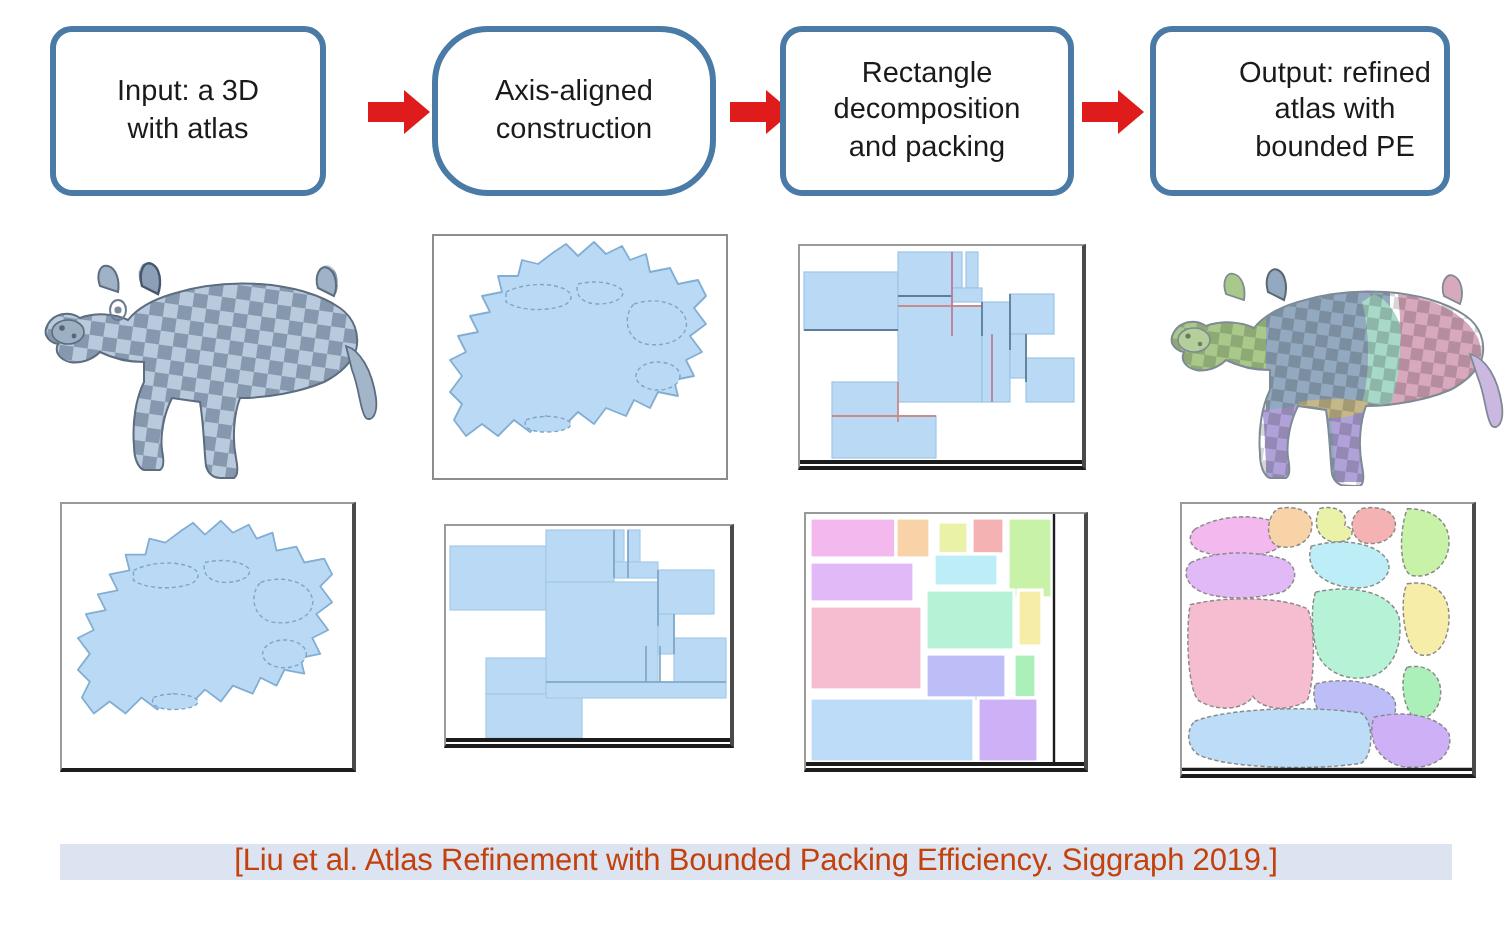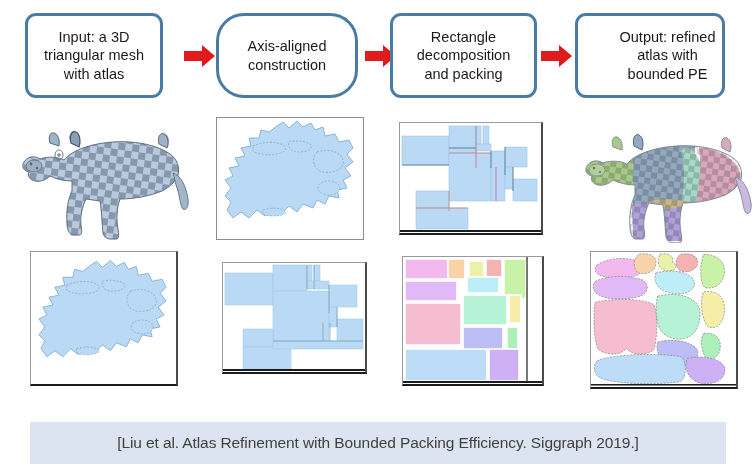--- a/index.html
+++ b/index.html
@@ -35,40 +35,39 @@
     box-sizing:border-box;
     background:#ffffff;
     overflow:hidden;
   }
   .panel.framed{border:1px solid #8d8d8d;}
   .panel.framed-dark{border:1px solid #9a9a9a;border-bottom:2.5px solid #1c1c1c;border-right:2px solid #4a4a4a;}
 
   
   #caption{
     position:absolute;
-    left:30px;top:422px;width:696px;height:42px;
+    left:30px;top:422px;width:696px;height:18px;
     background:#dde4f1;
     display:flex;align-items:center;justify-content:center;
     font-size:15.5px;
-    color:#404040;
+    color:#c2410c;
     letter-spacing:-0.1px;
     white-space:nowrap;
   }
 
   svg{display:block;}
 </style>
 </head>
 <body>
 
 <div id="stage">
 
   <div class="pipe-box" style="left:25px;top:13px;width:138px;height:85px;">
     <div>
       <span>Input: a 3D</span>
-      <span>triangular mesh</span>
       <span>with atlas</span>
     </div>
   </div>
 
   <div class="arrow" style="left:184px;top:44px;">
     <svg width="32" height="24" viewBox="0 0 32 24">
       <path d="M0 7 L18 7 L18 1 L31 12 L18 23 L18 17 L0 17 Z" fill="#e01b1b"></path>
     </svg>
   </div>
 

